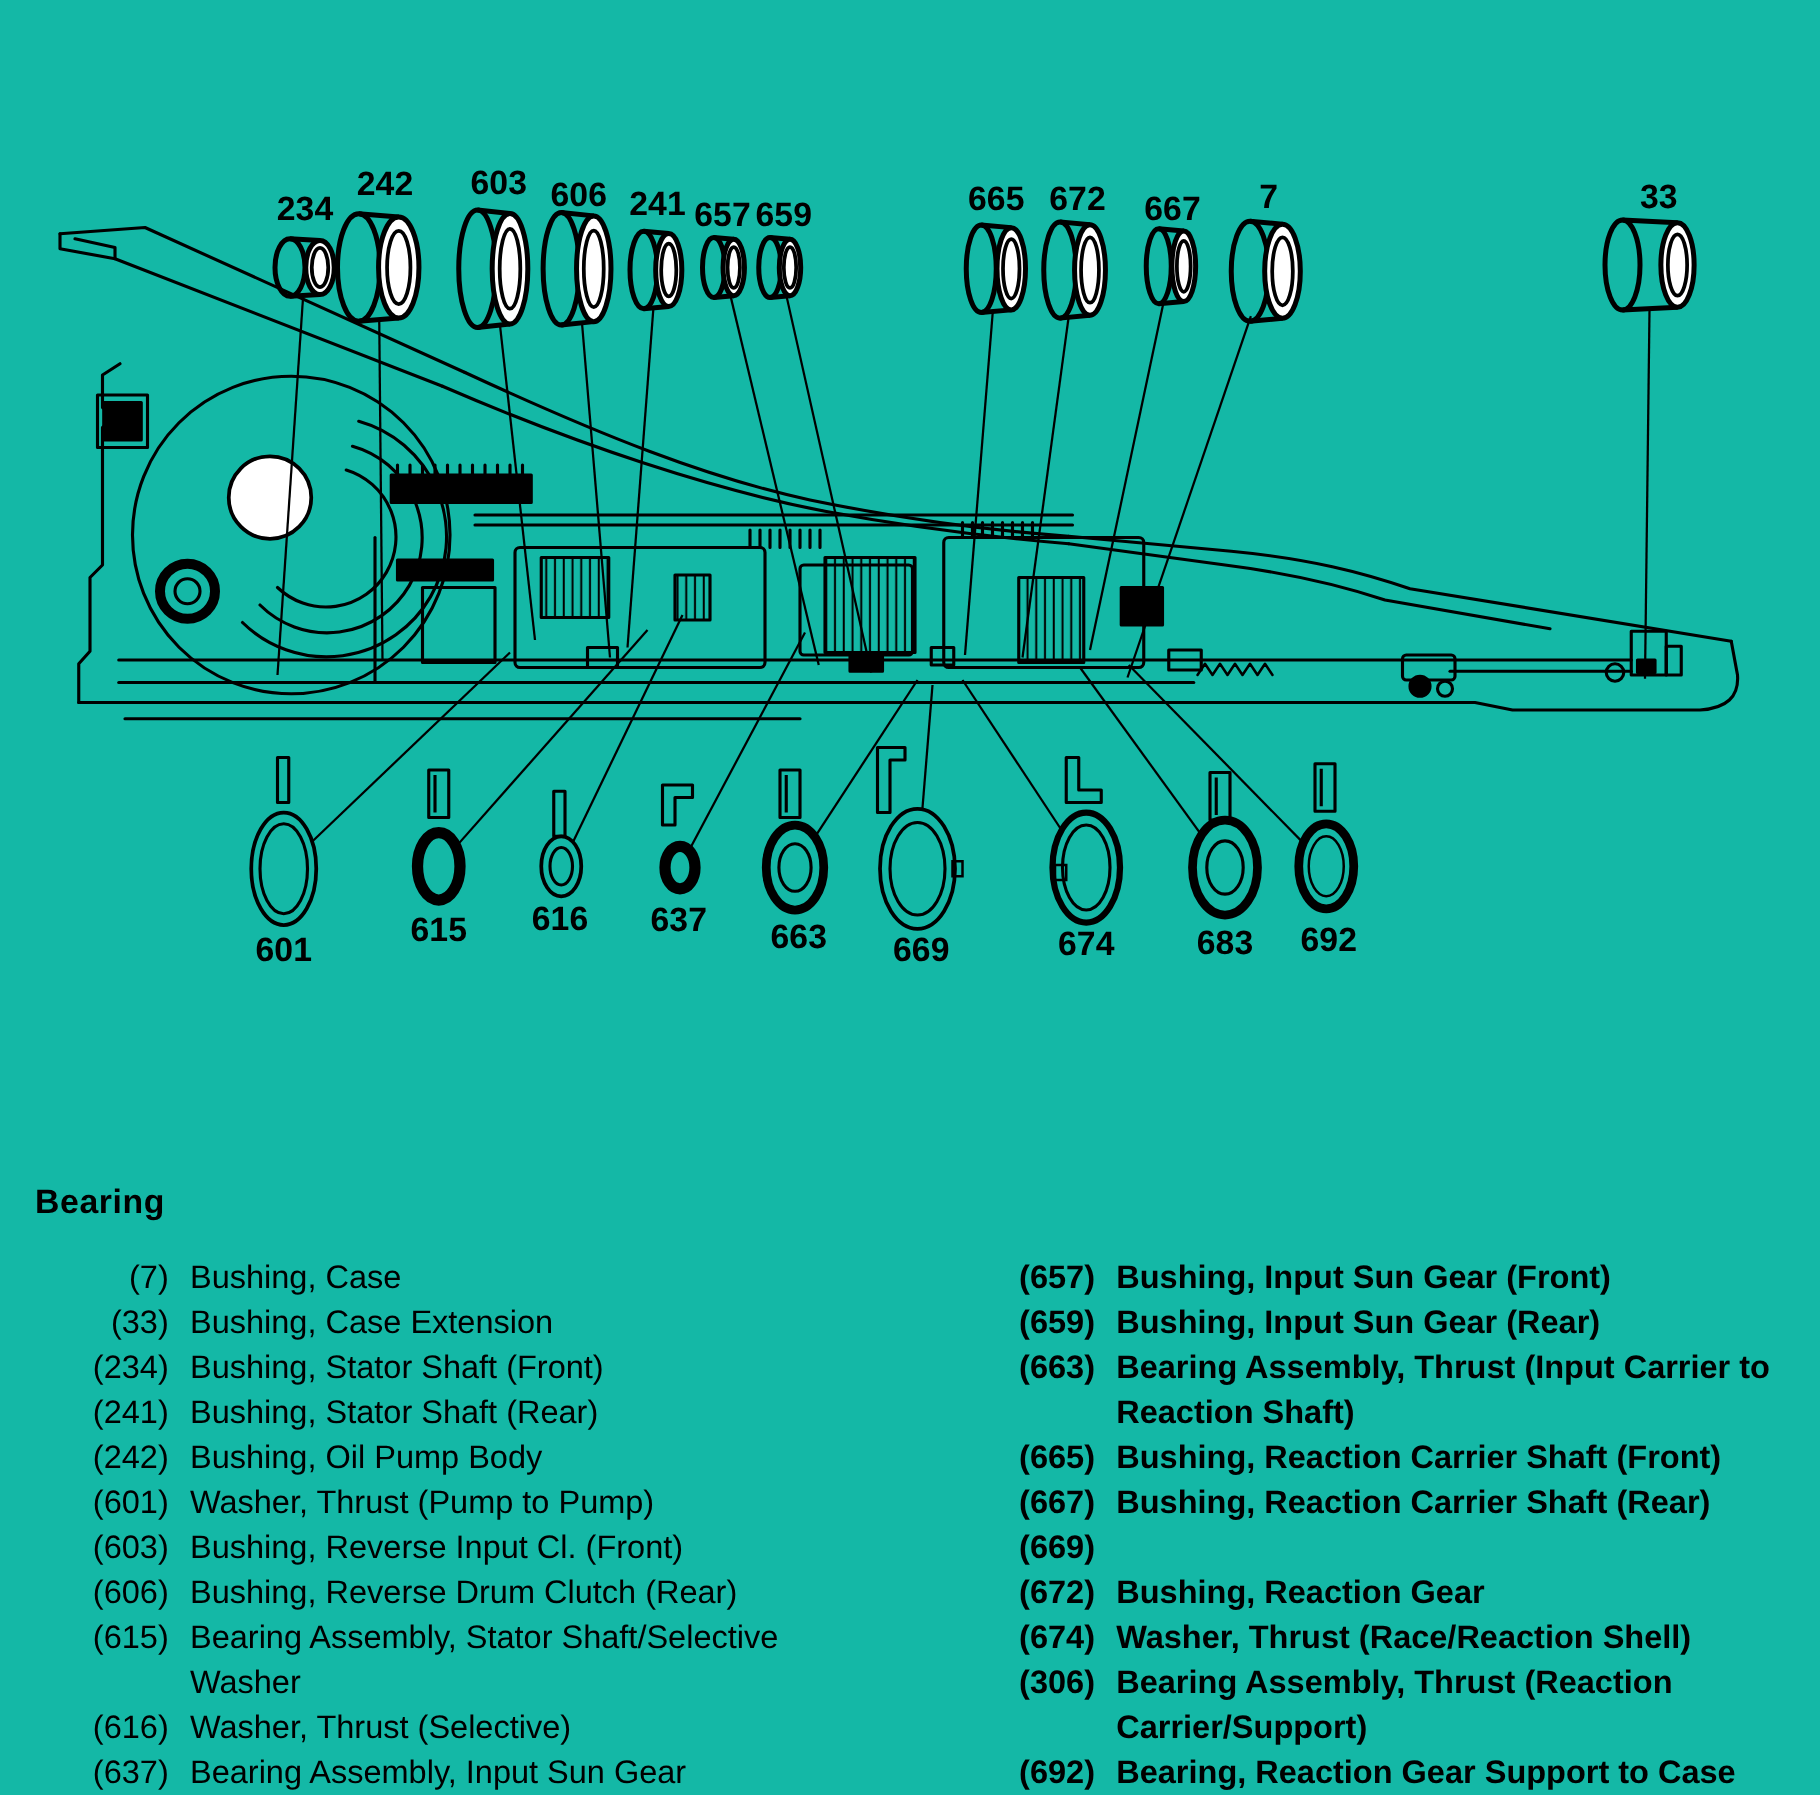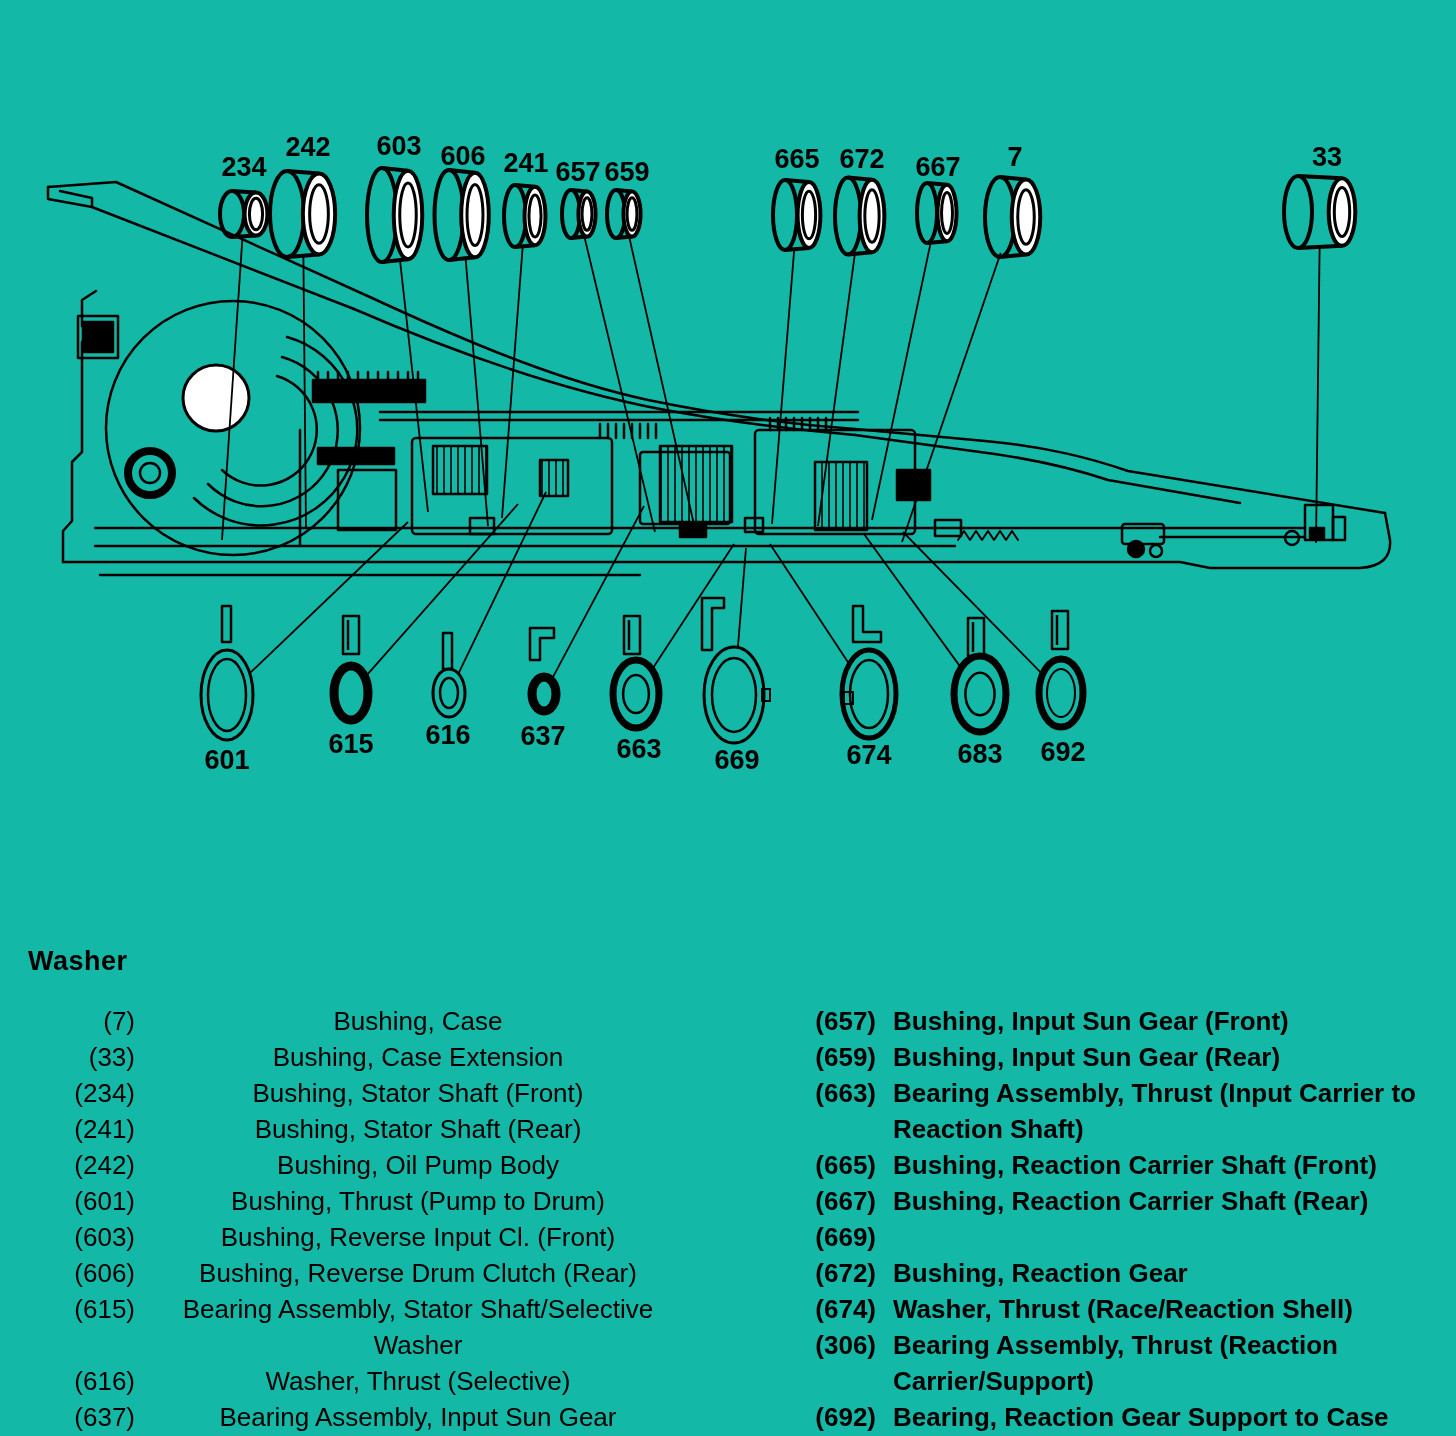--- a/index.html
+++ b/index.html
@@ -10,21 +10,21 @@
   .legend-title{font-size:27px;font-weight:700;letter-spacing:0.5px;}
   .legend-cols{position:relative;margin-top:26px;}
   .legend-col{position:absolute;top:0;}
   .legend-col.left{left:27px;}
   .legend-col.right{left:780px;font-weight:bold;}
   .legend-entry{display:flex;align-items:flex-start;line-height:36px;font-size:26px;}
   .legend-entry .num{display:inline-block;text-align:right;flex:none;}
   .legend-col.left .num{width:80px;}
   .legend-col.right .num{width:68px;}
   .legend-entry .desc{display:inline-block;margin-left:17px;}
-  .legend-col.left .desc{width:532px;text-align:center;}
+  .legend-col.left .desc{width:532px;}
   .legend-col.right .desc{width:556px;}
 </style>
 </head>
 <body>
 
 <div class="page">
 
   <svg id="diagram" width="1456" height="910" viewBox="0 0 1456 910">
     <defs>
       <pattern id="hatch" width="7" height="7" patternUnits="userSpaceOnUse">
@@ -277,21 +277,21 @@
           <ellipse cx="1061" cy="693" rx="22" ry="34" fill="none" stroke="#000" stroke-width="7"></ellipse>
           <ellipse cx="1061" cy="693" rx="14" ry="24" fill="none" stroke="#000" stroke-width="2"></ellipse>
           <path d="M1052,611 h16 v38 h-16 z M1057,615 v30" fill="none" stroke="#000" stroke-width="2.5" stroke-linejoin="round"></path>
           <text x="1063" y="761" text-anchor="middle" font-size="27">692</text>
         </g>
       </g>
   </svg>
 
   
   <div class="legend">
-    <div class="legend-title">Washer</div>
+    <div class="legend-title">Bearing</div>
     <div class="legend-cols">
       <div class="legend-col left" id="legend-left">
           <div class="legend-entry">
             <span class="num">(7)</span>
             <span class="desc">Bushing, Case</span>
           </div>
           <div class="legend-entry">
             <span class="num">(33)</span>
             <span class="desc">Bushing, Case Extension</span>
           </div>
@@ -302,21 +302,21 @@
           <div class="legend-entry">
             <span class="num">(241)</span>
             <span class="desc">Bushing, Stator Shaft (Rear)</span>
           </div>
           <div class="legend-entry">
             <span class="num">(242)</span>
             <span class="desc">Bushing, Oil Pump Body</span>
           </div>
           <div class="legend-entry">
             <span class="num">(601)</span>
-            <span class="desc">Bushing, Thrust (Pump to Drum)</span>
+            <span class="desc">Washer, Thrust (Pump to Pump)</span>
           </div>
           <div class="legend-entry">
             <span class="num">(603)</span>
             <span class="desc">Bushing, Reverse Input Cl. (Front)</span>
           </div>
           <div class="legend-entry">
             <span class="num">(606)</span>
             <span class="desc">Bushing, Reverse Drum Clutch (Rear)</span>
           </div>
           <div class="legend-entry">

